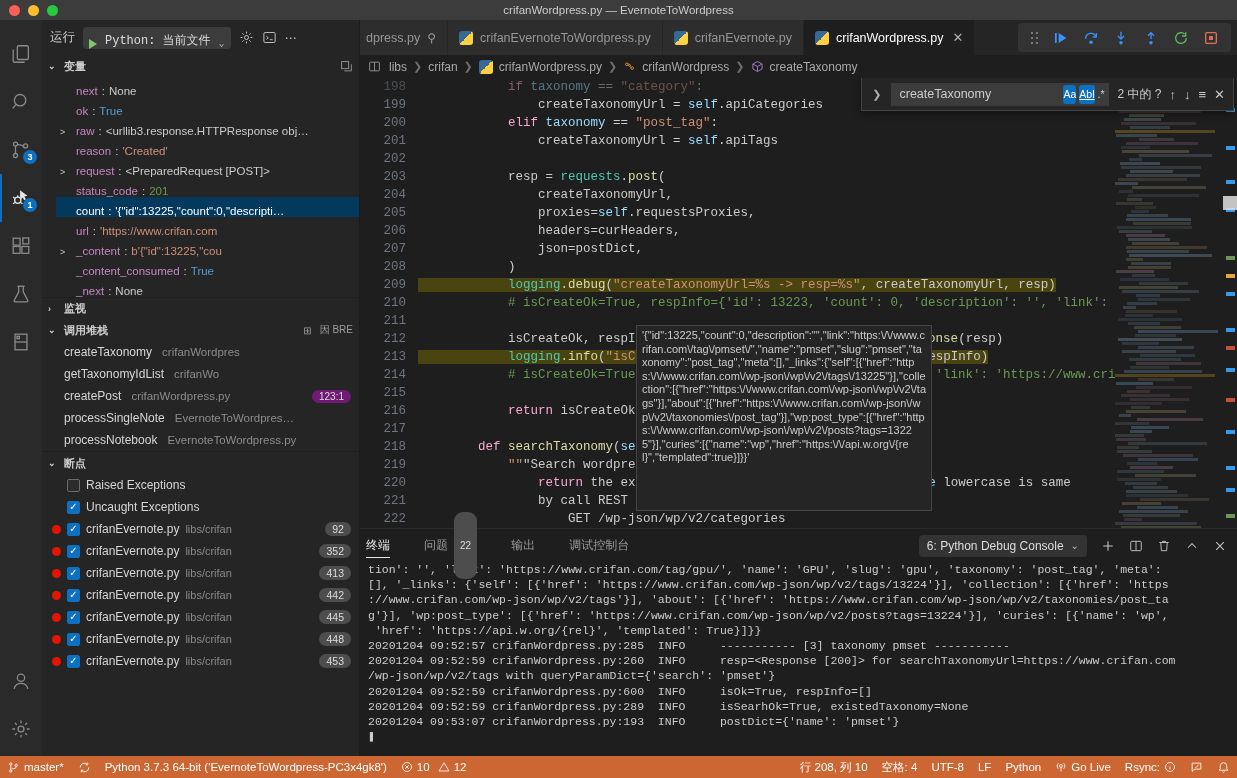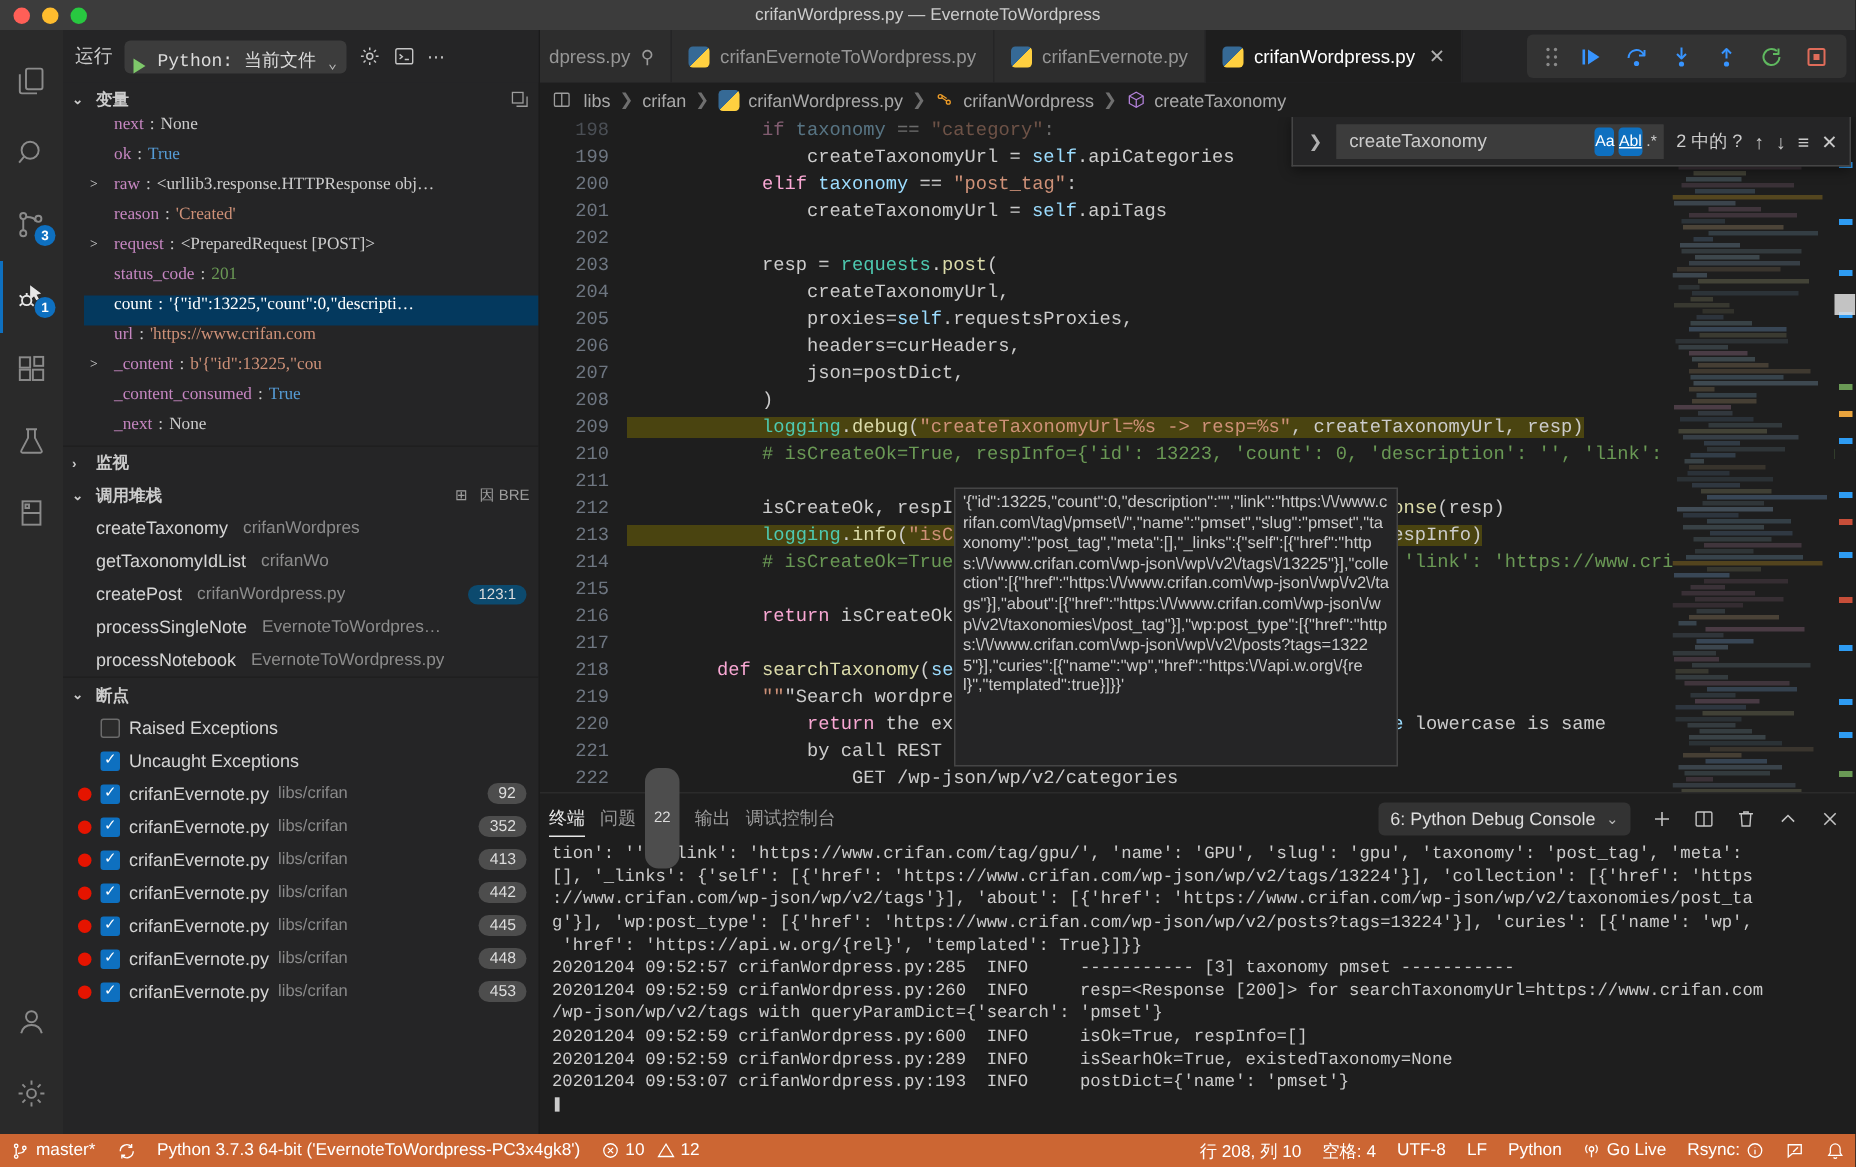--- a/index.html
+++ b/index.html
@@ -72,43 +72,43 @@
   .section-header {
     height:22px; display:flex; align-items:center; gap:4px; padding:0 6px;
     font-size:11px; font-weight:bold; color:#cccccc; cursor:pointer; flex:0 0 22px;
   }
   .section-header .arrow { font-size:9px; width:12px; color:#cccccc; }
   .section-header .hdr-actions { margin-left:auto; display:flex; gap:8px; align-items:center;
      font-weight:normal; color:#9d9d9d; font-size:10px; }
 
   .var-list { overflow:hidden; padding-left:14px; flex:1 1 auto; min-height:0; }
   .var-row {
-    height:20px; display:flex; align-items:flex-start; gap:4px; white-space:nowrap;
-    font-family:Liberation Serif, serif; font-size:11.5px; padding-left:4px;
+    height:20px; display:flex; align-items:flex-end; gap:4px; white-space:nowrap;
+    font-family:Liberation Sans, sans-serif; font-size:11.5px; padding-left:4px;
   }
   .var-row.selected { background:#04395e; }
   .var-twisty { width:12px; color:#cccccc; font-size:9px; display:inline-block; }
   .vname { color:#c586c0; }
   .vsep { color:#cccccc; }
   .vval-none { color:#cccccc; }
   .vval-bool { color:#569cd6; }
   .vval-num { color:#6a9955; }
   .vval-str { color:#ce9178; }
   .vval-obj { color:#cccccc; }
   .var-row.selected .vname,.var-row.selected .vsep,.var-row.selected .vval-str,
   .var-row.selected .vval-plain { color:#ffffff; }
 
   .stack-list { overflow:hidden; flex:0 0 auto; }
   .stack-row {
     height:22px; display:flex; align-items:center; gap:10px; padding:0 8px 0 22px;
     font-size:12px; white-space:nowrap; cursor:pointer;
   }
   .stack-fn { color:#d6d6d6; }
   .stack-file { color:#8c8c8c; font-size:11.5px; overflow:hidden; text-overflow:ellipsis; }
-  .stack-pos { margin-left:auto; background:#0c4a6e; color:#ddd; border-radius:9px;
+  .stack-pos { margin-left:auto; background:#701a75; color:#ddd; border-radius:9px;
      font-size:10px; padding:1px 7px; }
 
   .bp-list { overflow:hidden; flex:1 1 auto; min-height:0; }
   .bp-row { height:22px; display:flex; align-items:center; gap:6px; padding:0 8px 0 10px;
      font-size:12px; white-space:nowrap; cursor:pointer;}
   .bp-dot { width:9px;height:9px;border-radius:50%;background:#e51400; flex:0 0 9px;}
   .bp-dot.hidden { visibility:hidden; }
   .cbox { width:13px;height:13px;border-radius:2px;border:1px solid #6b6b6b;background:#2b2b2b;
      flex:0 0 13px; display:flex;align-items:center;justify-content:center;}
   .cbox.on { background:#0e70c0; border-color:#0e70c0; }
@@ -817,21 +817,21 @@
           <span class="find-act">↓</span>
           <span class="find-act">≡</span>
           <span class="find-act">✕</span>
         </div>
 
         <div class="hover-tip">'{"id":13225,"count":0,"description":"","link":"https:\/\/www.crifan.com\/tag\/pmset\/","name":"pmset","slug":"pmset","taxonomy":"post_tag","meta":[],"_links":{"self":[{"href":"https:\/\/www.crifan.com\/wp-json\/wp\/v2\/tags\/13225"}],"collection":[{"href":"https:\/\/www.crifan.com\/wp-json\/wp\/v2\/tags"}],"about":[{"href":"https:\/\/www.crifan.com\/wp-json\/wp\/v2\/taxonomies\/post_tag"}],"wp:post_type":[{"href":"https:\/\/www.crifan.com\/wp-json\/wp\/v2\/posts?tags=13225"}],"curies":[{"name":"wp","href":"https:\/\/api.w.org\/{rel}","templated":true}]}}'</div>
       </div>
 
       <div class="panel">
         <div class="panel-head">
-          <div id="ptabs" style="display:flex;align-items:center;gap:10px;text-align:center;">
+          <div id="ptabs" style="display:flex;align-items:center;gap:34px;text-align:center;">
               <div class="ptab active">
                 <span>终端</span>
               </div>
               <div class="ptab">
                 <span>问题</span>
                 <span class="pcount">22</span>
               </div>
               <div class="ptab">
                 <span>输出</span>
               </div>

